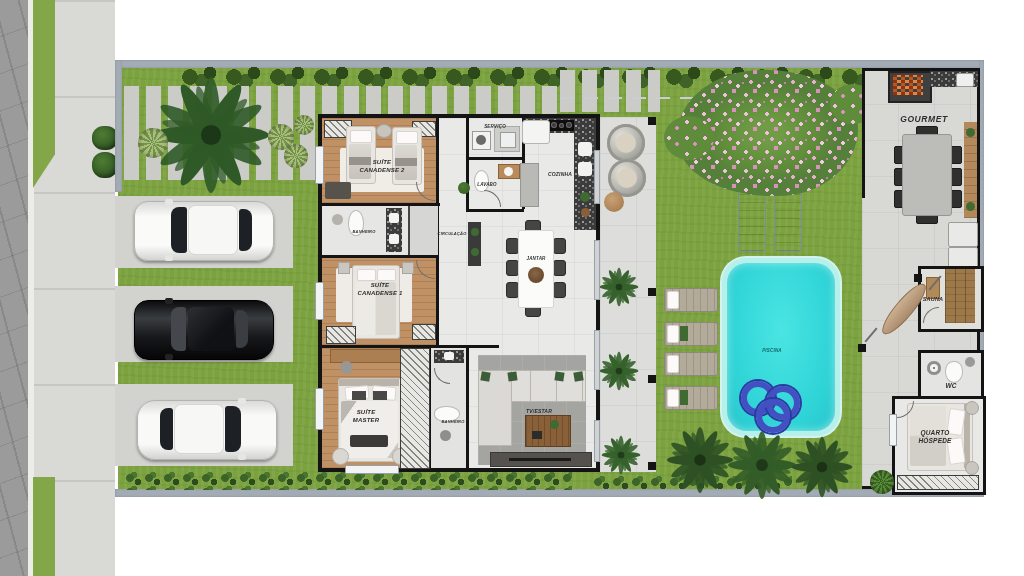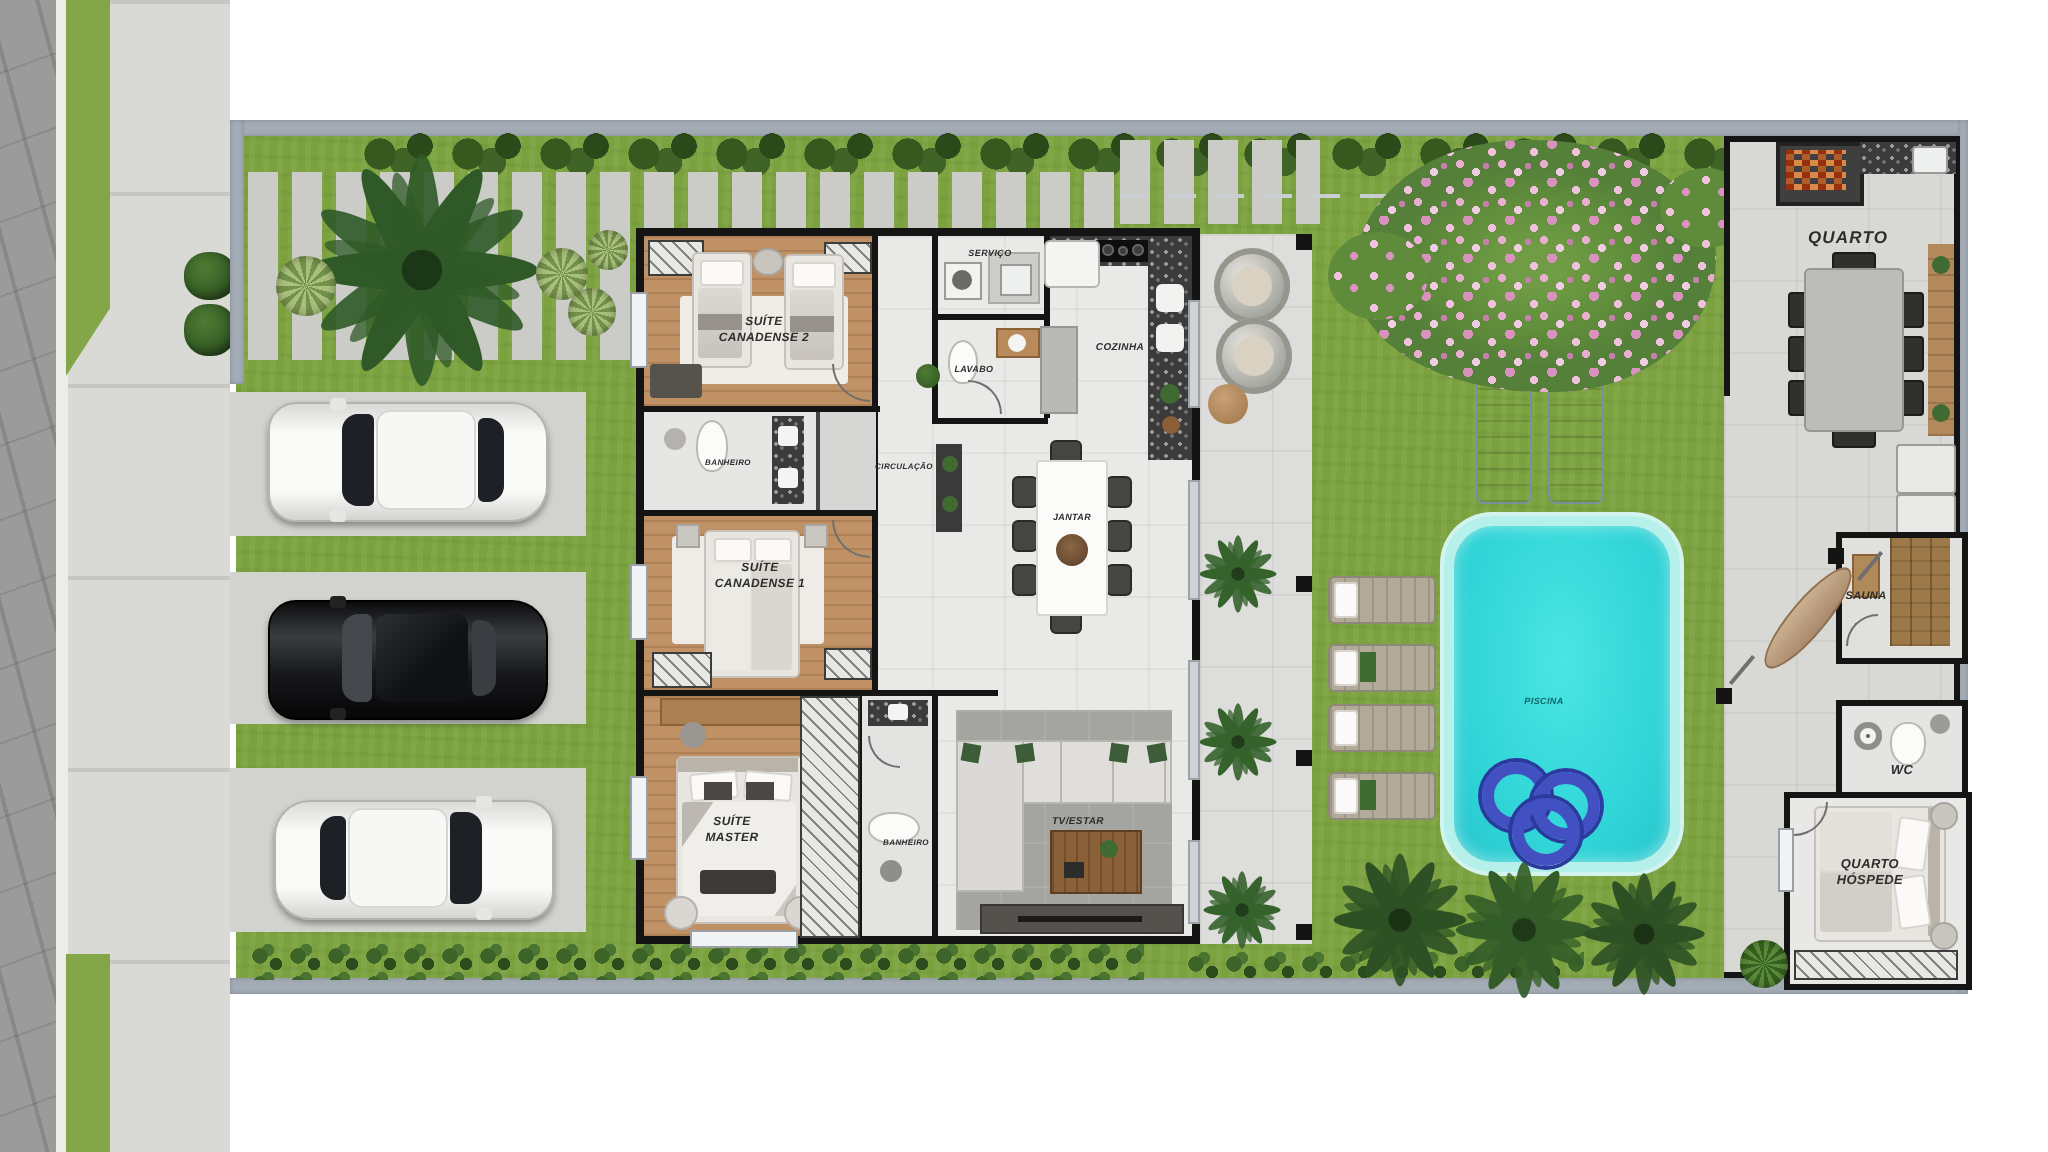--- a/index.html
+++ b/index.html
@@ -395,19 +395,19 @@
 CANADENSE 1</div>
   <div class="lbl" style="left:366px;top:416px;">SUÍTE
 MASTER</div>
   <div class="lbl fs4" style="left:453px;top:421px;">BANHEIRO</div>
   <div class="lbl fs45" style="left:495px;top:127px;">SERVIÇO</div>
   <div class="lbl fs45" style="left:487px;top:185px;">LAVABO</div>
   <div class="lbl fs5" style="left:560px;top:174px;">COZINHA</div>
   <div class="lbl fs45" style="left:536px;top:259px;">JANTAR</div>
   <div class="lbl fs5" style="left:539px;top:411px;">TV/ESTAR</div>
   <div class="lbl fs45" style="left:772px;top:351px;color:#14666b;">PISCINA</div>
-  <div class="lbl fs85" style="left:924px;top:119px;">QUARTO</div>
+  <div class="lbl fs85" style="left:924px;top:119px;">GOURMET</div>
   <div class="lbl fs55" style="left:933px;top:299px;">SAUNA</div>
   <div class="lbl fs65" style="left:951px;top:386px;">WC</div>
   <div class="lbl fs65" style="left:935px;top:437px;">QUARTO
 HÓSPEDE</div>
 
 </div>
 
 </body></html>

